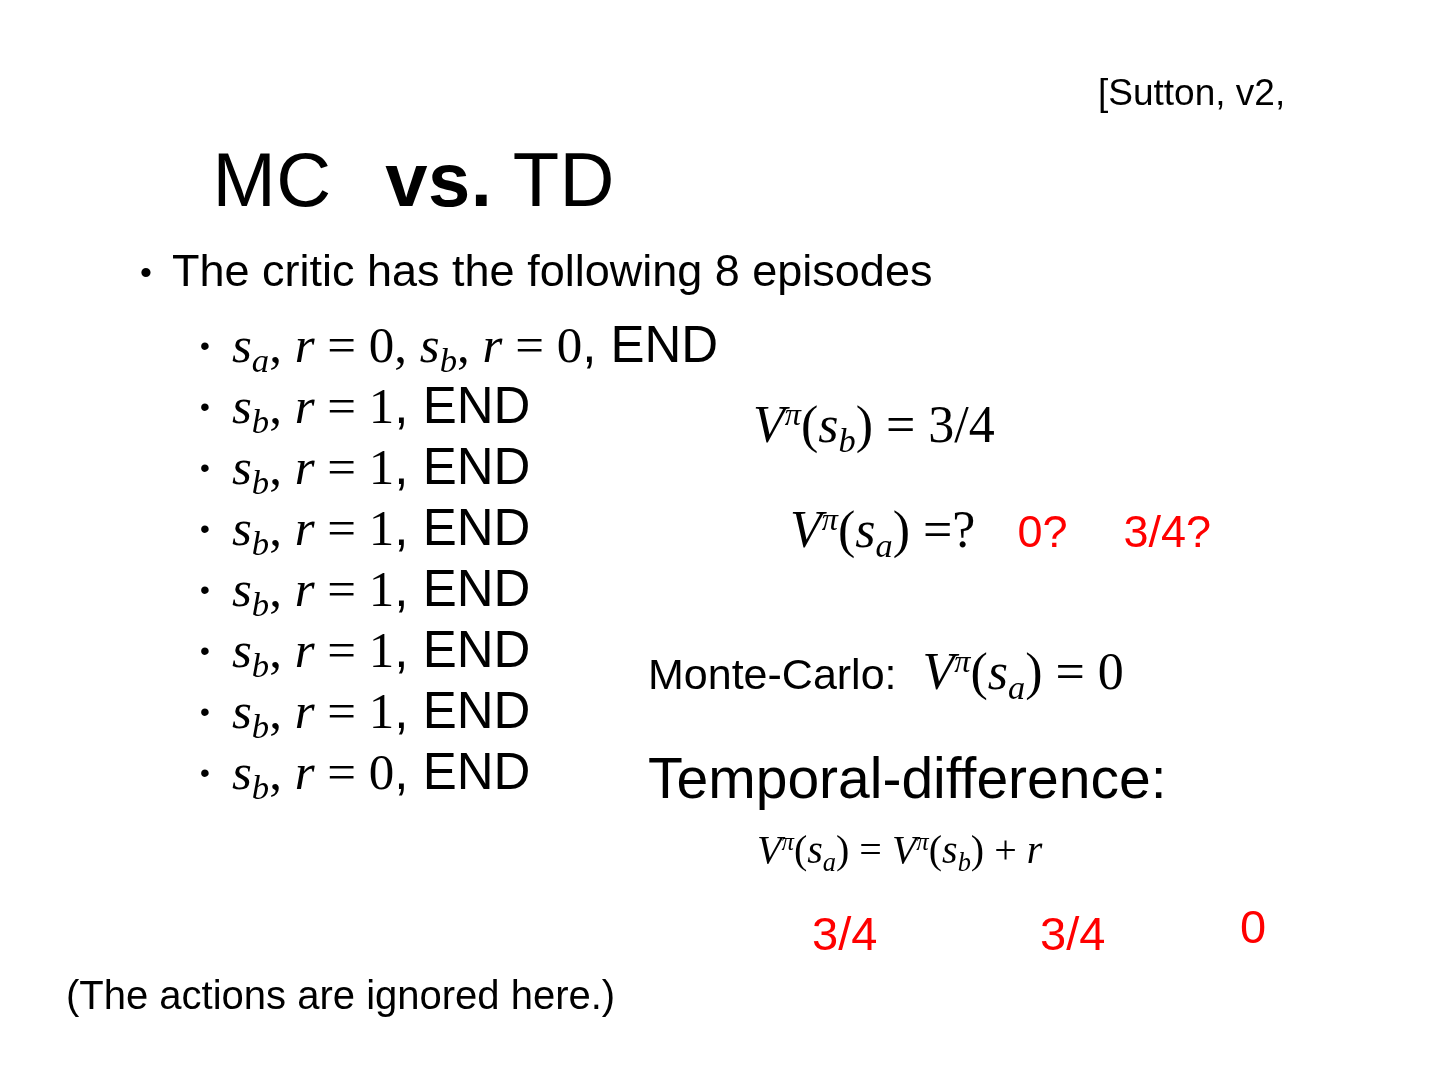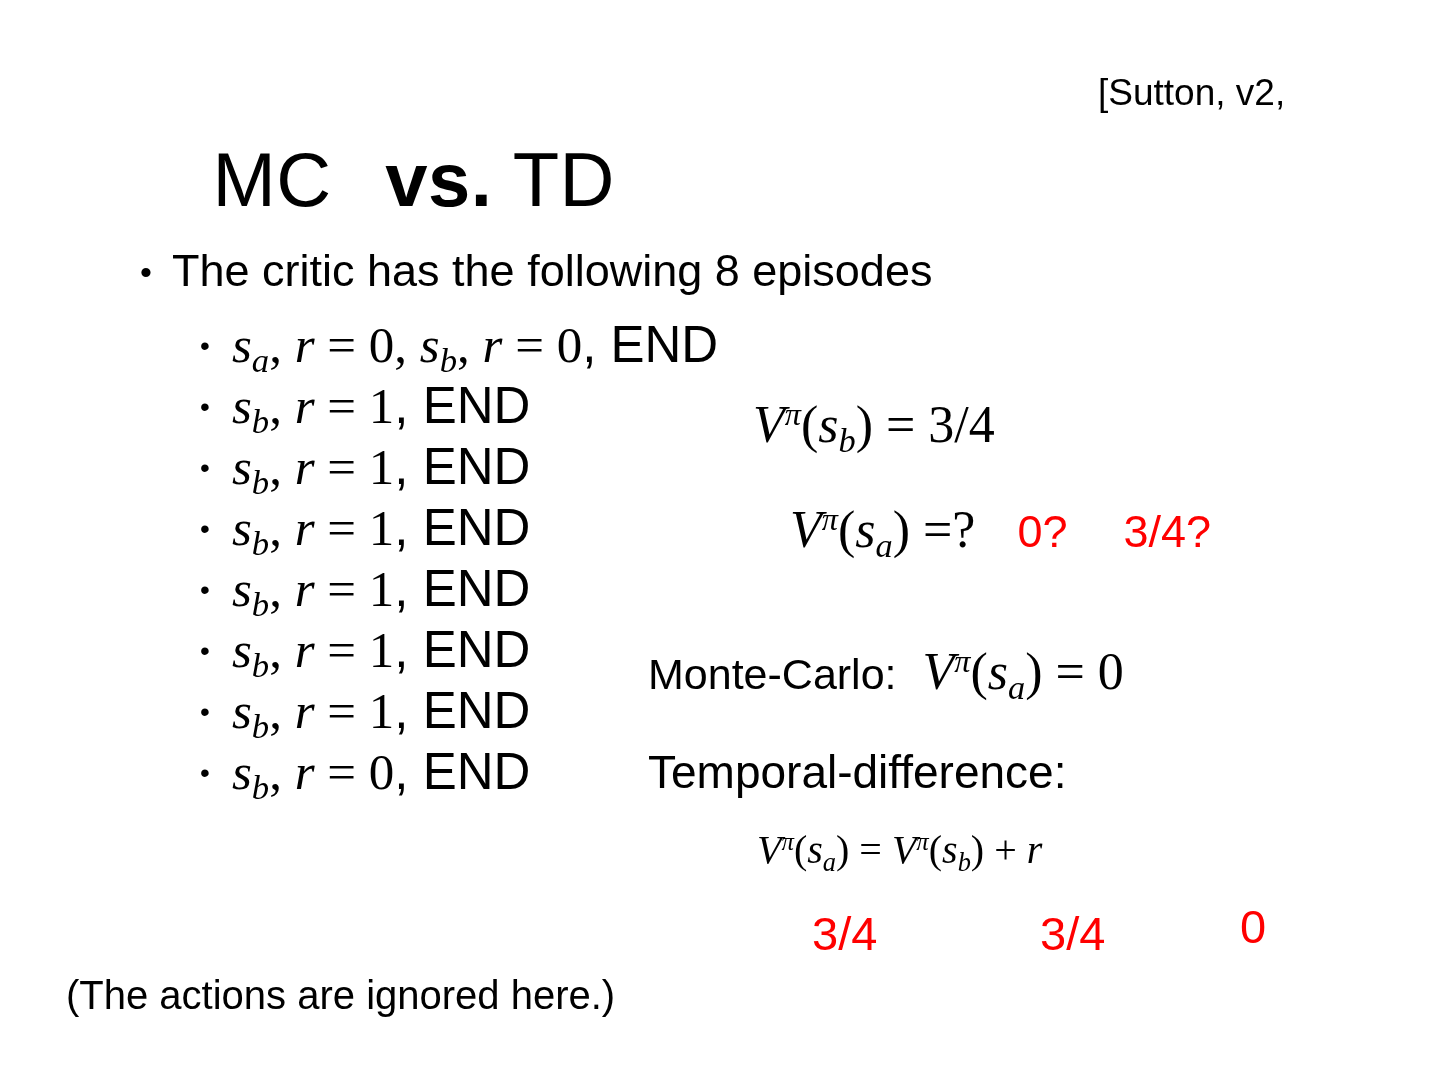--- a/index.html
+++ b/index.html
@@ -169,21 +169,21 @@
   #mc-line .mc-eq {
     font-size: 52px;
     margin-left: 26px;
     margin-top: 41px;
   }
 
   #td-label {
     position: absolute;
     left: 648px;
     top: 745px;
-    font-size: 46px;
+    font-size: 57px;
     white-space: nowrap;
   }
 
   #eq-td {
     position: absolute;
     left: 757px;
     top: 830px;
     font-size: 40px;
   }
 

